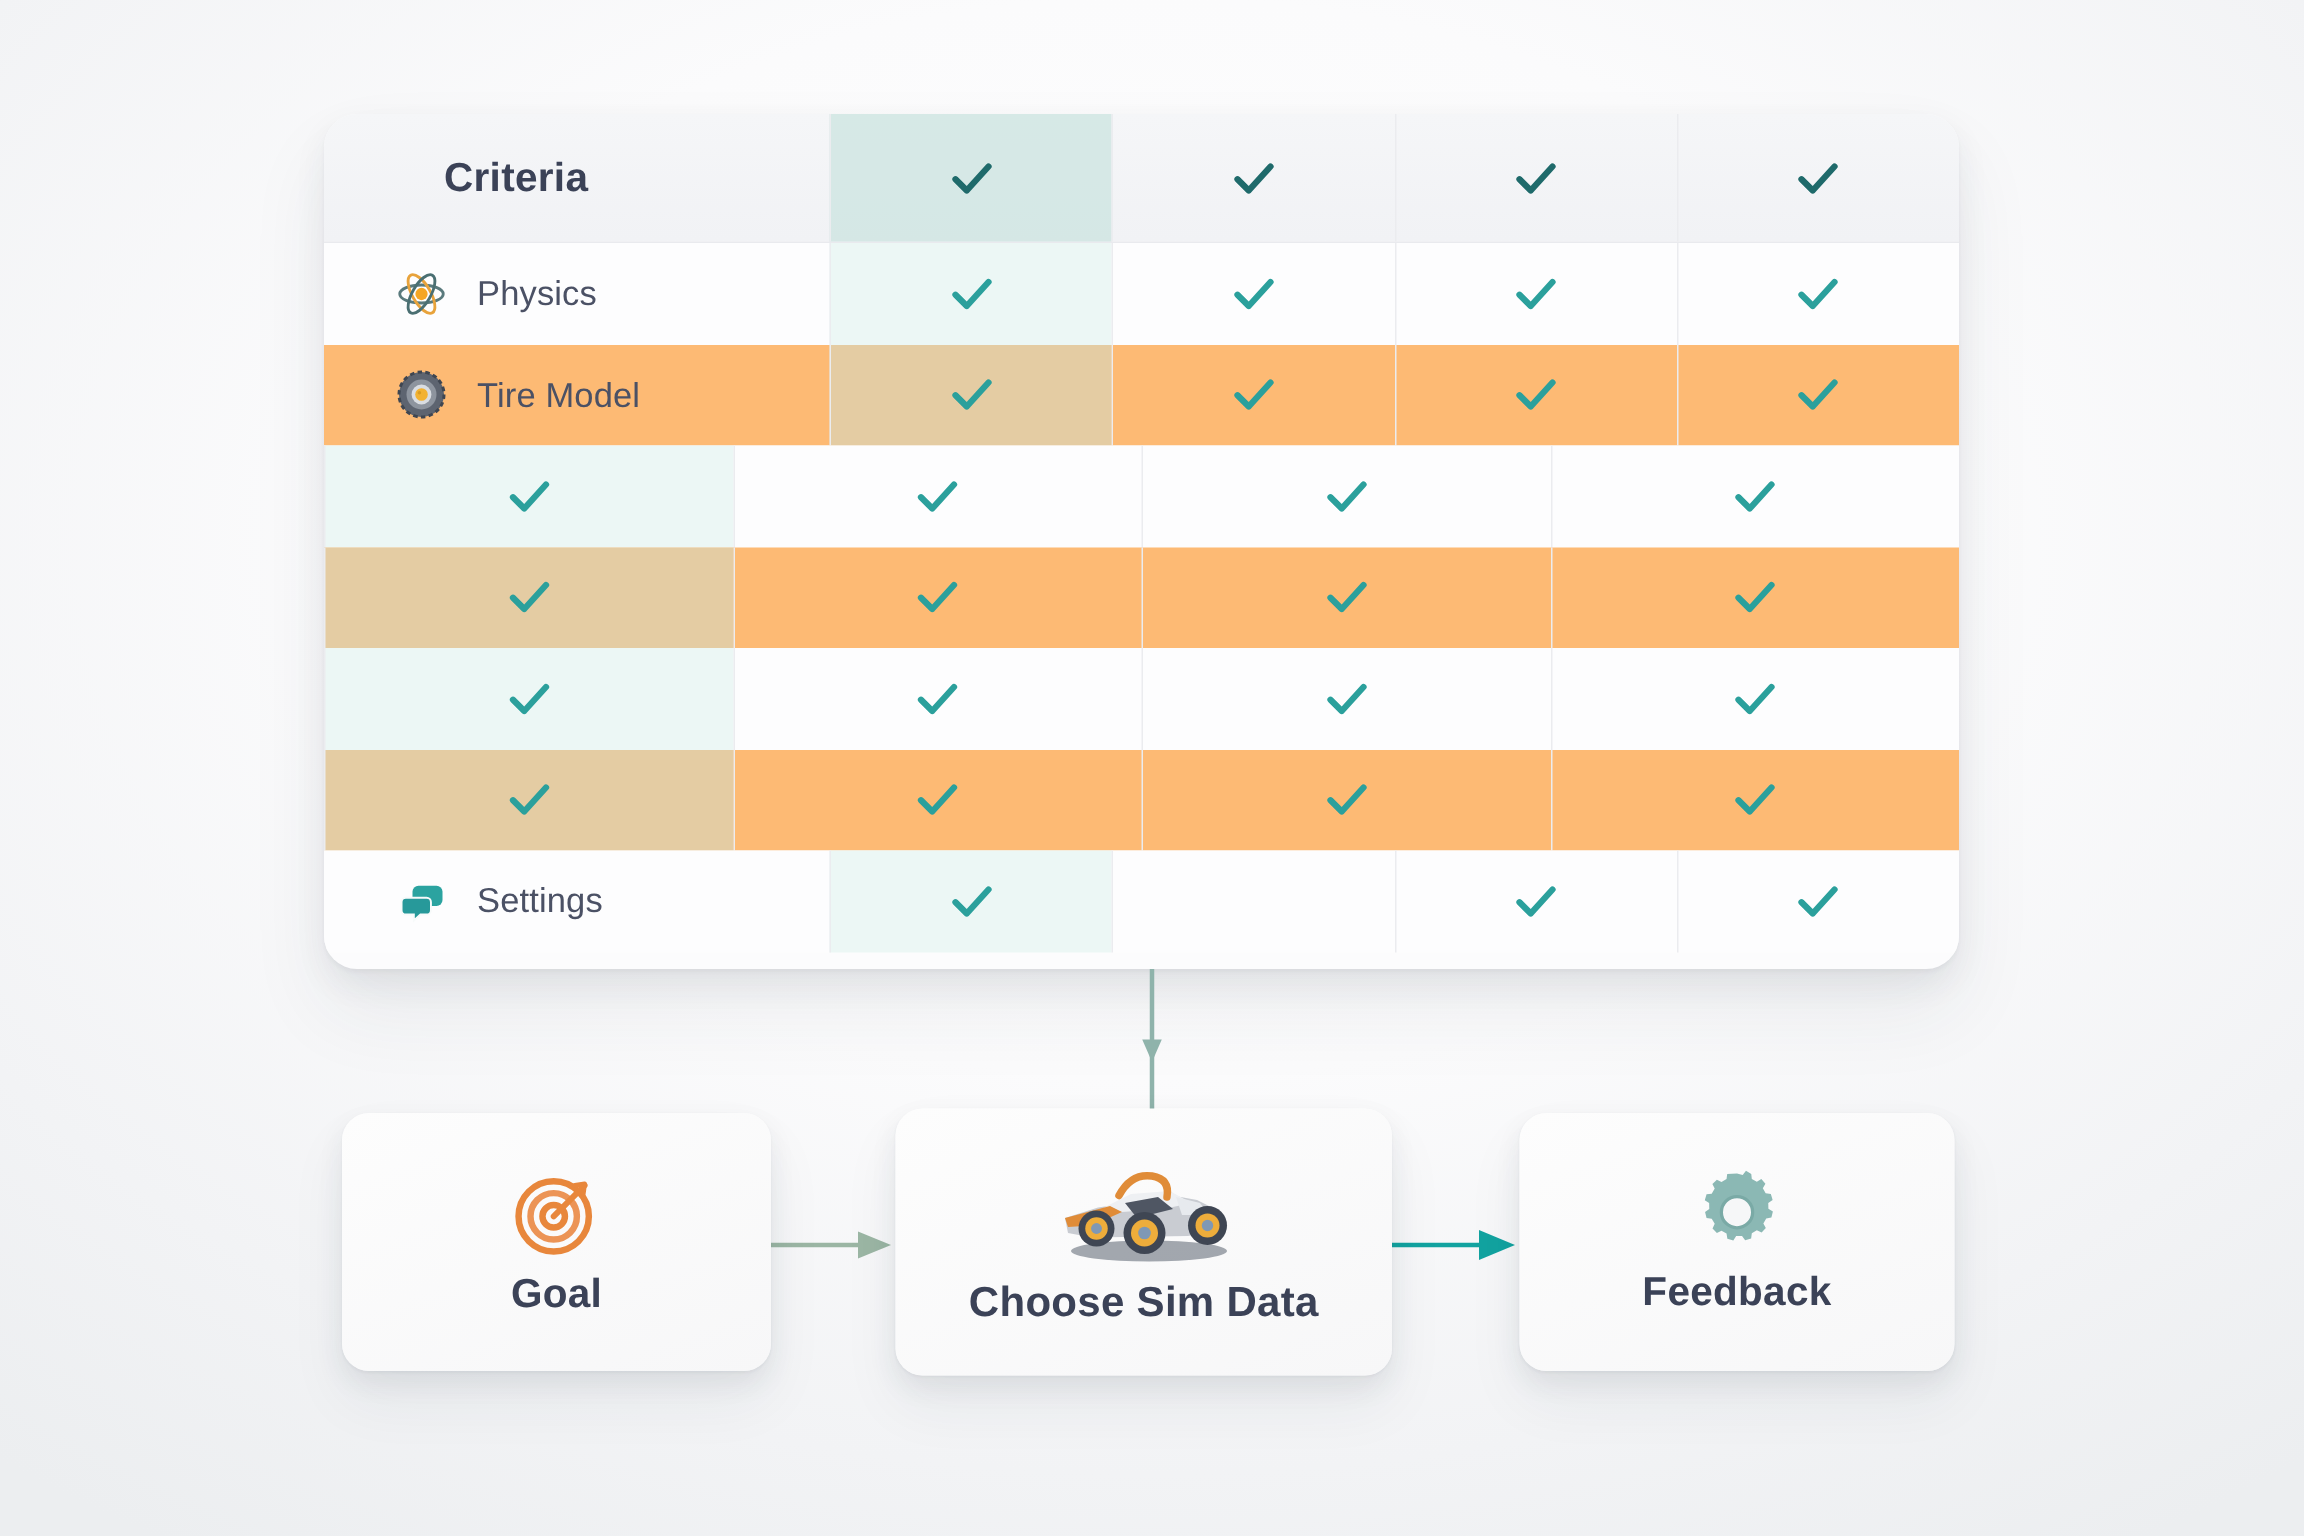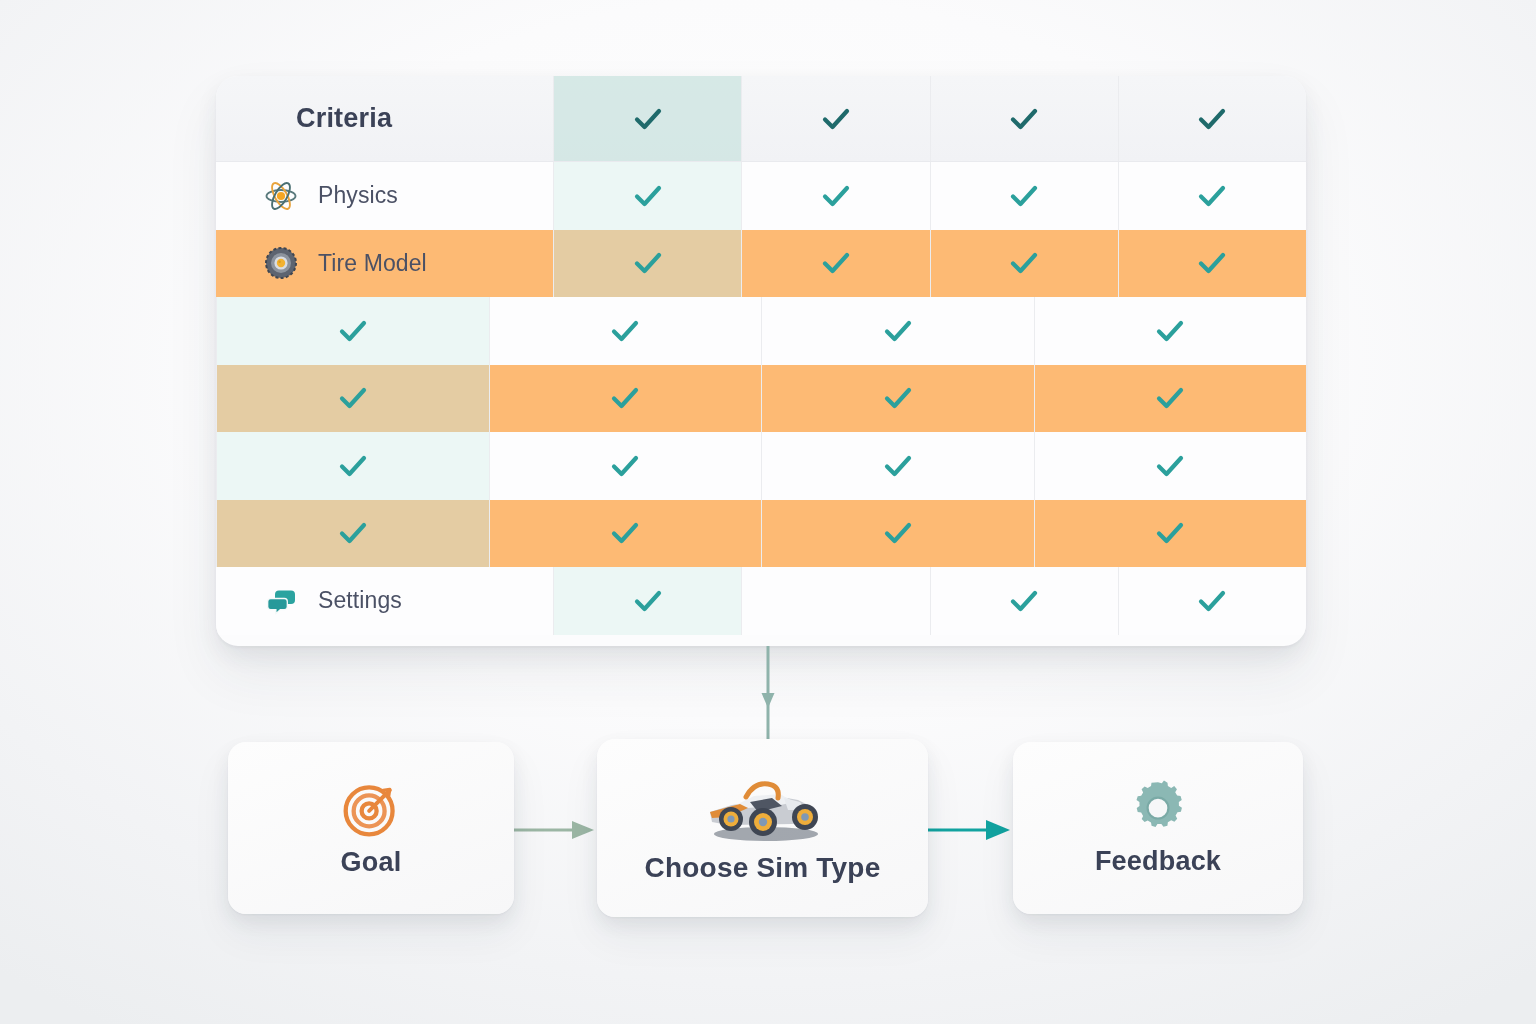--- a/index.html
+++ b/index.html
@@ -445,21 +445,21 @@
       <circle cx="43" cy="47" r="7.5" fill="#eead3b"></circle>
       <circle cx="43" cy="47" r="3.6" fill="#7f98b5"></circle>
       <circle cx="117" cy="45" r="13" fill="#3f4653"></circle>
       <circle cx="117" cy="45" r="8" fill="#eead3b"></circle>
       <circle cx="117" cy="45" r="3.8" fill="#7f98b5"></circle>
       <circle cx="75" cy="50" r="14" fill="#3f4653"></circle>
       <circle cx="75" cy="50" r="9" fill="#eead3b"></circle>
       <circle cx="75" cy="50" r="4.2" fill="#7f98b5"></circle>
     </svg>
   </span>
-  <span class="flow-label">Choose Sim Type</span>
+  <span class="flow-label">Choose Sim Data</span>
 </div>
 
 <div class="flow-card settings">
   <span class="flow-icon">
     <svg viewBox="0 0 64 64" width="58" height="58">
       <path d="M32 2.5l4.2 1.1 2.4-3.0 3.9 2.3.4 3.8 3.7 2 3.3-2 3.0 3.4-1.9 3.3 2.1 3.7 3.8.5 1.3 4.4-3.2 2.2.1 4.3 3.3 2.0-1.1 4.4-3.8.7-2.1 3.7 1.8 3.4-3.1 3.3-3.5-1.6-3.7 2.2-.5 3.8-4.4 1.2-2.3-3.1-4.3.1-2.1 3.2-4.4-1.2-.6-3.8-3.7-2.2-3.4 1.7-3.2-3.2 1.6-3.5-2.2-3.7-3.8-.6-1.1-4.4 3.1-2.3-.1-4.3-3.2-2.1 1.3-4.4 3.8-.4 2.2-3.7-1.7-3.4 3.3-3.2 3.4 1.7 3.7-2.1.5-3.8z" fill="#8bb8b4"></path>
       <circle cx="32" cy="31" r="11.5" fill="#f6f7f8"></circle>
       <circle cx="32" cy="31" r="11.5" fill="none" stroke="#7aaaa6" stroke-width="2.4"></circle>
     </svg>
   </span>

